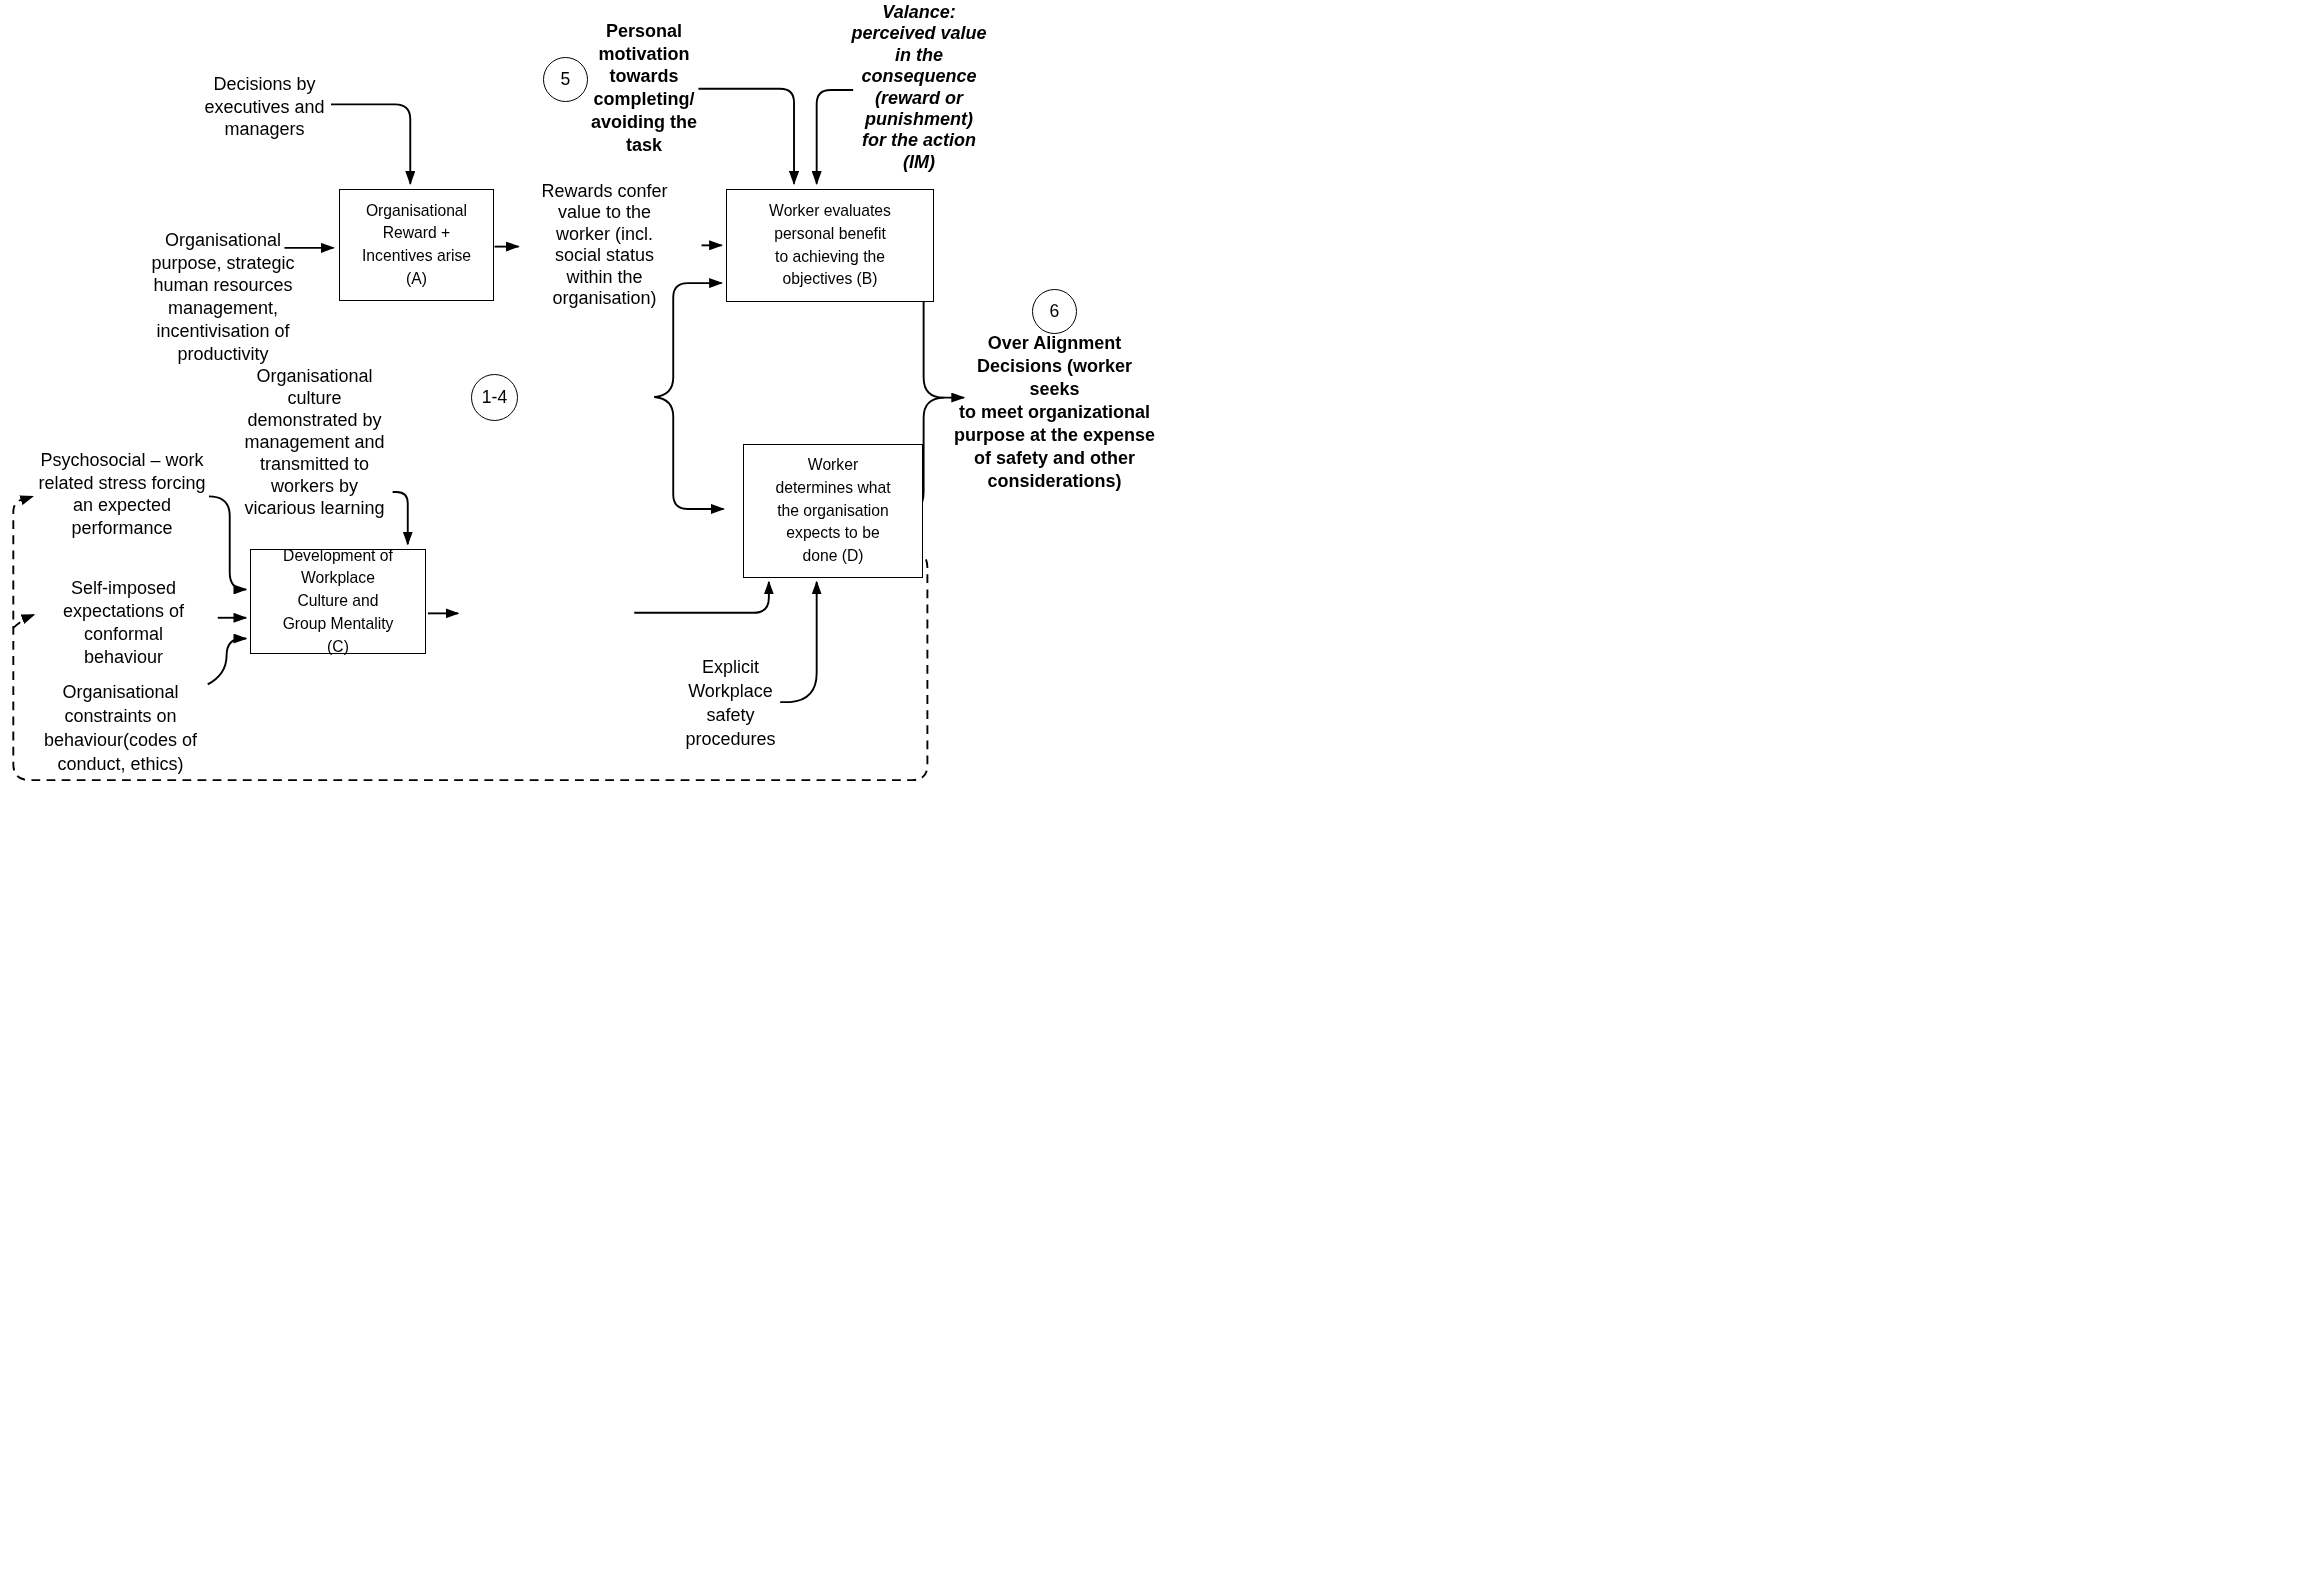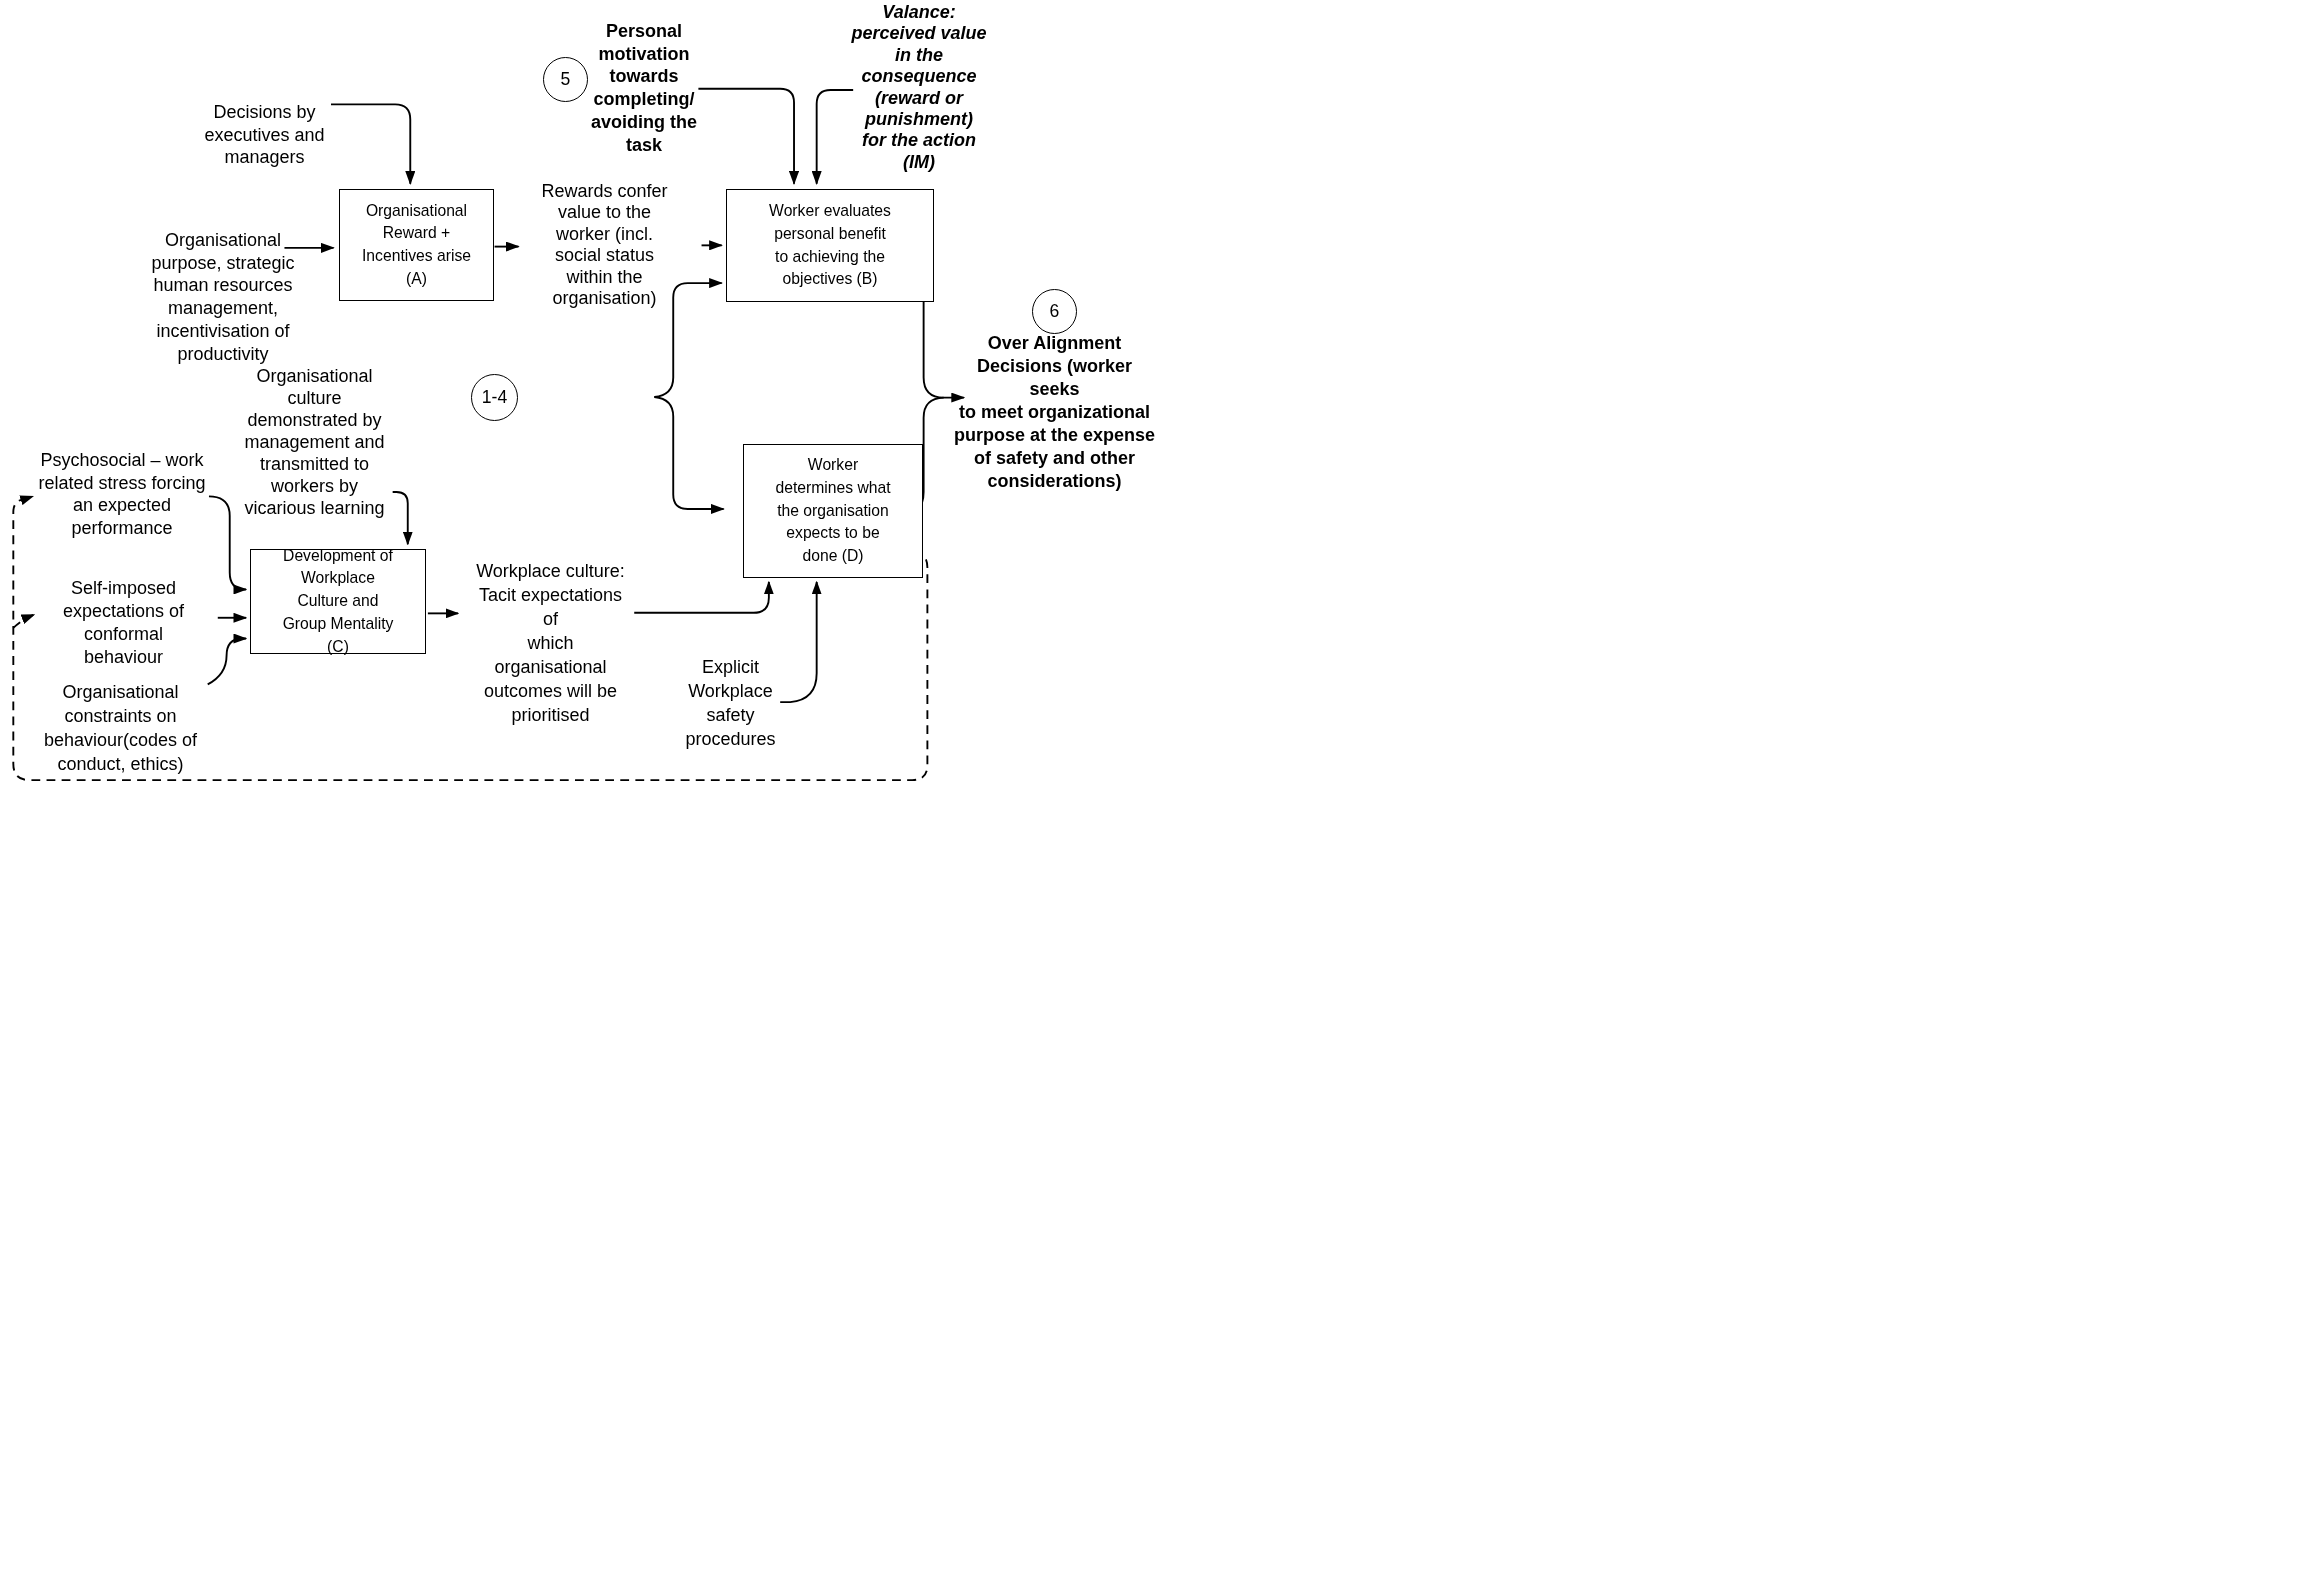--- a/index.html
+++ b/index.html
@@ -110,21 +110,21 @@
   <div class="node" style="left:728px;top:444px;width:180px;height:134px;margin-left:15px;">Worker
 determines what
 the organisation
 expects to be
 done (D)</div>
 
   <div class="badge" style="left:543px;top:57px;width:45px;height:45px;">5</div>
   <div class="badge" style="left:471px;top:374px;width:47px;height:47px;">1-4</div>
   <div class="badge" style="left:1032px;top:289px;width:45px;height:45px;">6</div>
 
-  <div class="label" style="left:189px;top:73px;width:151px;line-height:22.7px;margin-top:28px;">Decisions by
+  <div class="label" style="left:189px;top:73px;width:151px;line-height:22.7px;">Decisions by
 executives and
 managers</div>
   <div class="label" style="left:135px;top:229px;width:176px;line-height:22.7px;">Organisational
 purpose, strategic
 human resources
 management,
 incentivisation of
 productivity</div>
   <div class="label" style="left:526px;top:181px;width:157px;line-height:21.4px;">Rewards confer
 value to the
@@ -163,24 +163,19 @@
 related stress forcing
 an expected
 performance</div>
   <div class="label" style="left:48px;top:577px;width:151px;line-height:23px;">Self-imposed
 expectations of
 conformal behaviour</div>
   <div class="label" style="left:42px;top:680px;width:157px;line-height:24px;">Organisational
 constraints on
 behaviour(codes of
 conduct, ethics)</div>
-  <div class="label" style="left:475px;top:559px;width:151px;line-height:24px;">Workplace culture:
-Tacit expectations of
-which organisational
-outcomes will be
-prioritised</div>
   <div class="label" style="left:680px;top:655px;width:101px;line-height:24px;">Explicit
 Workplace
 safety
 procedures</div>
 
 </div>
 
 
 </body></html>

